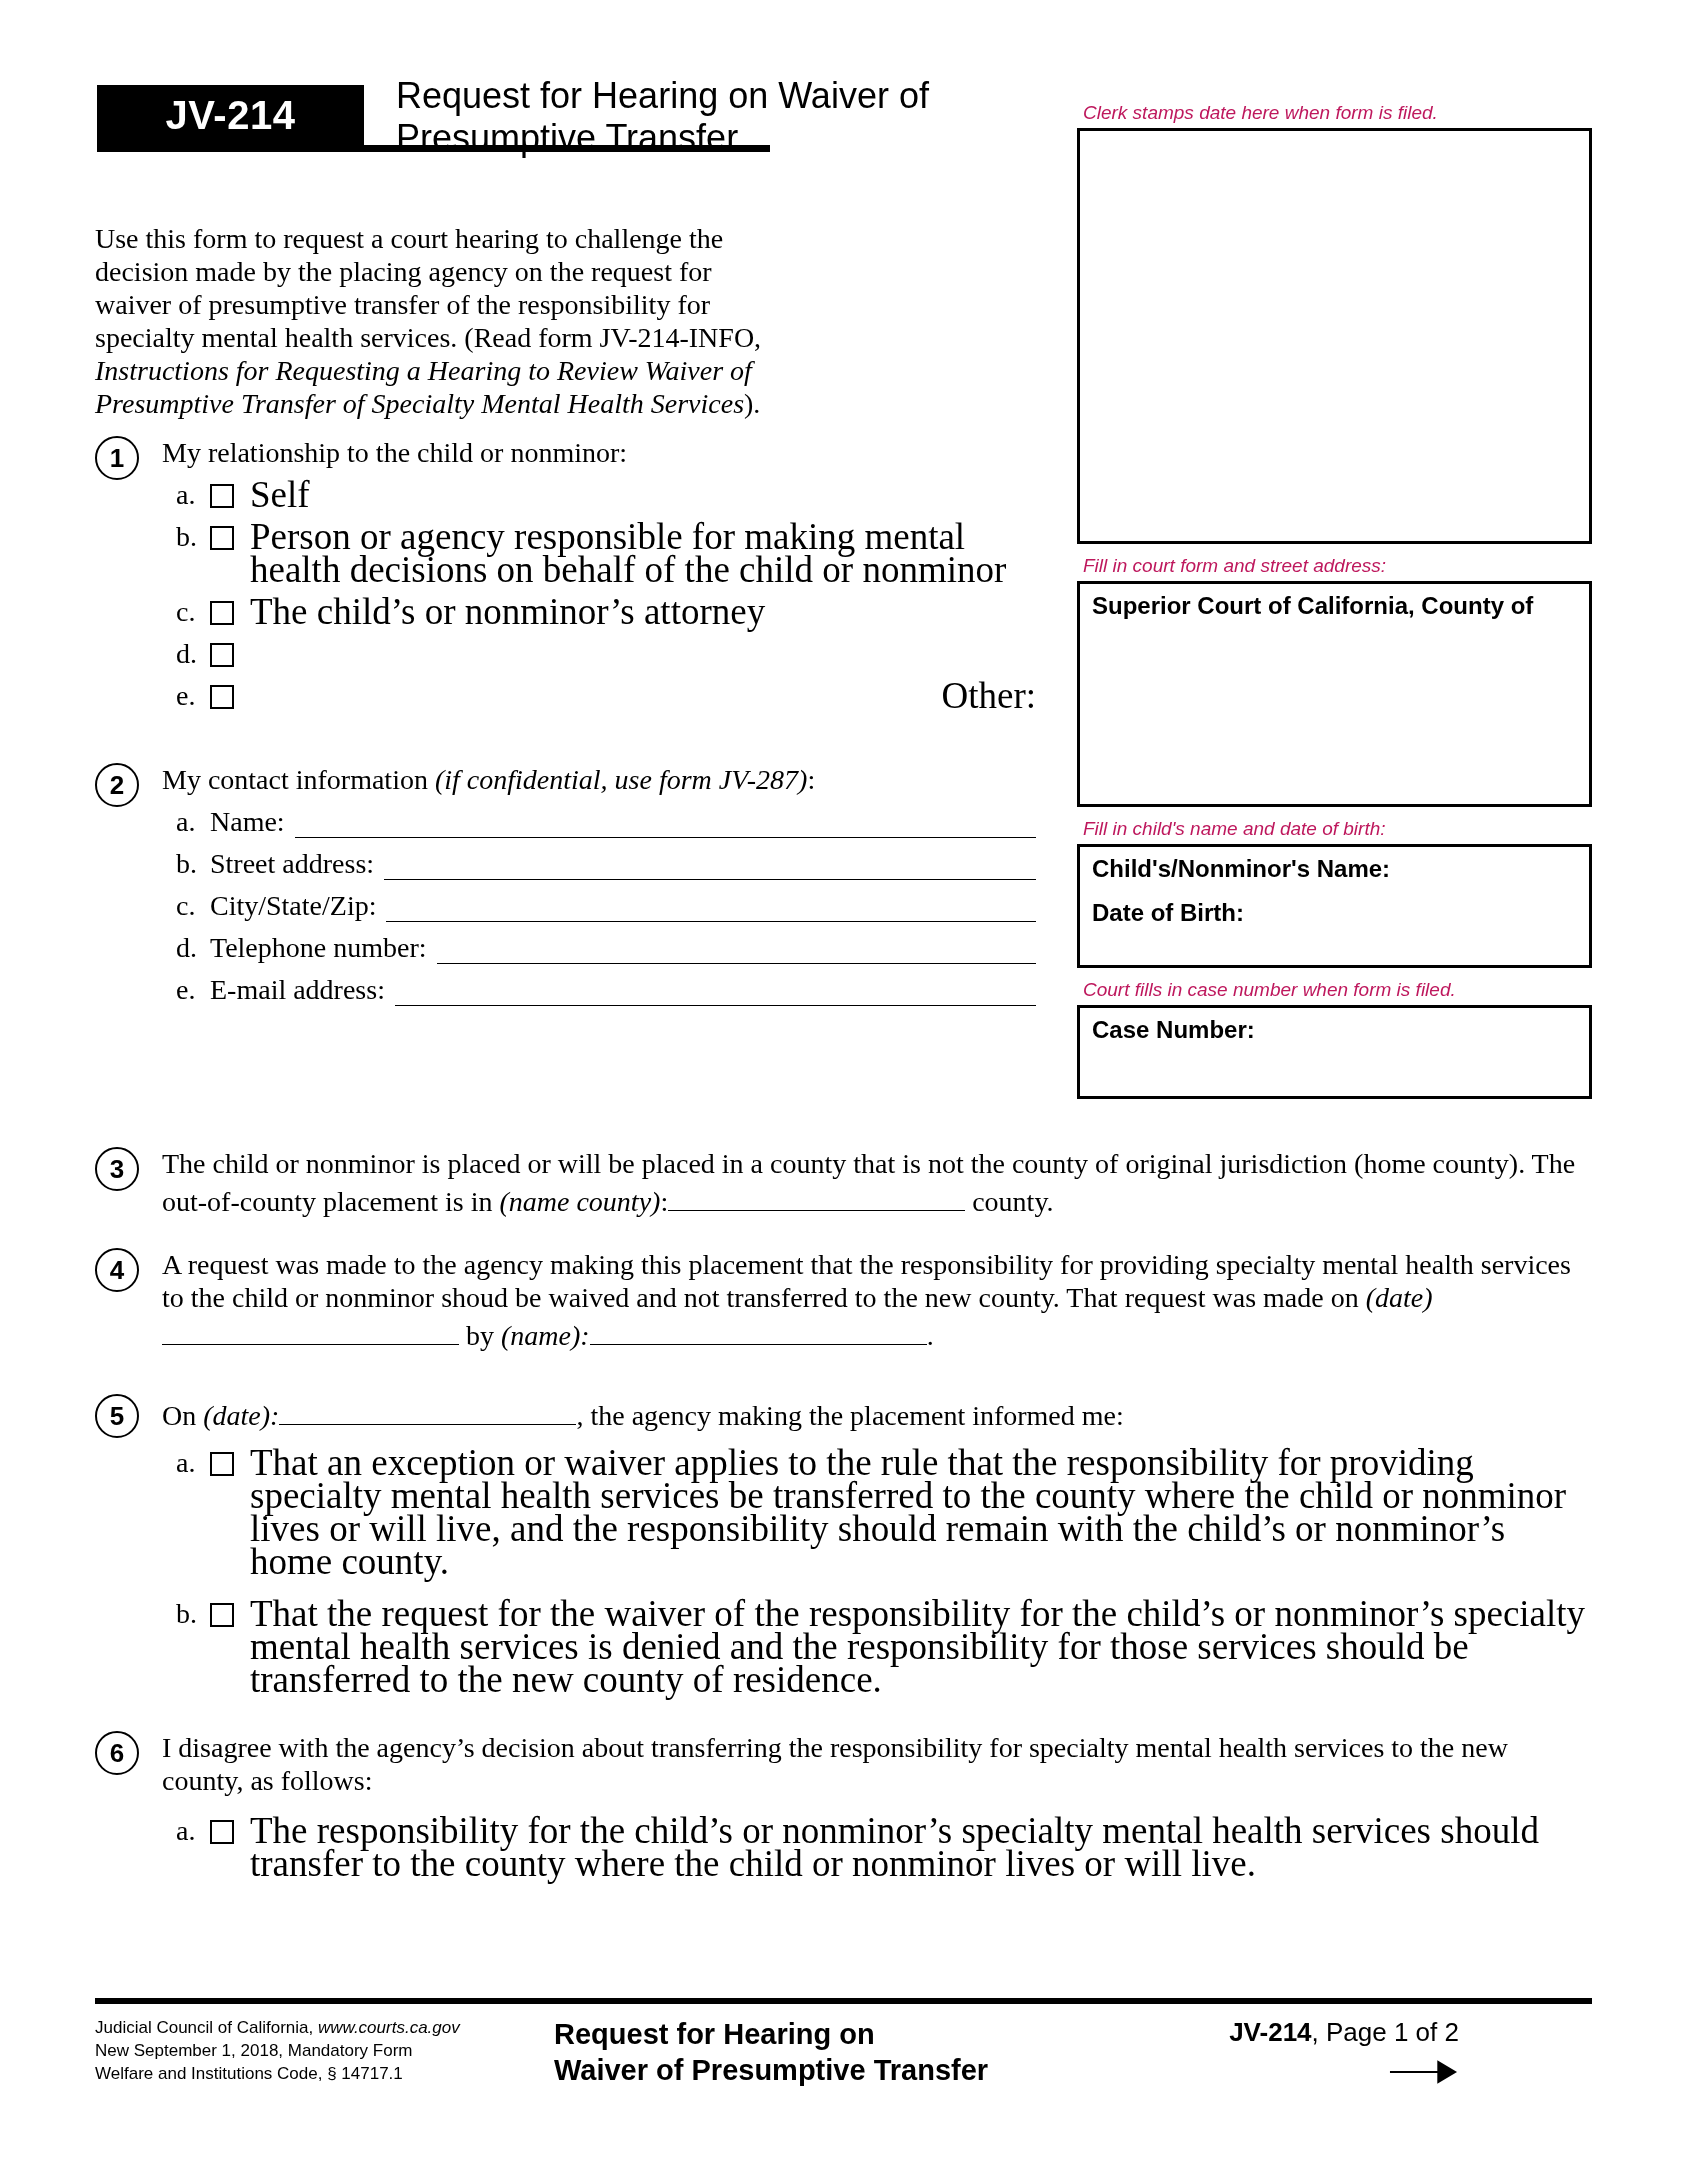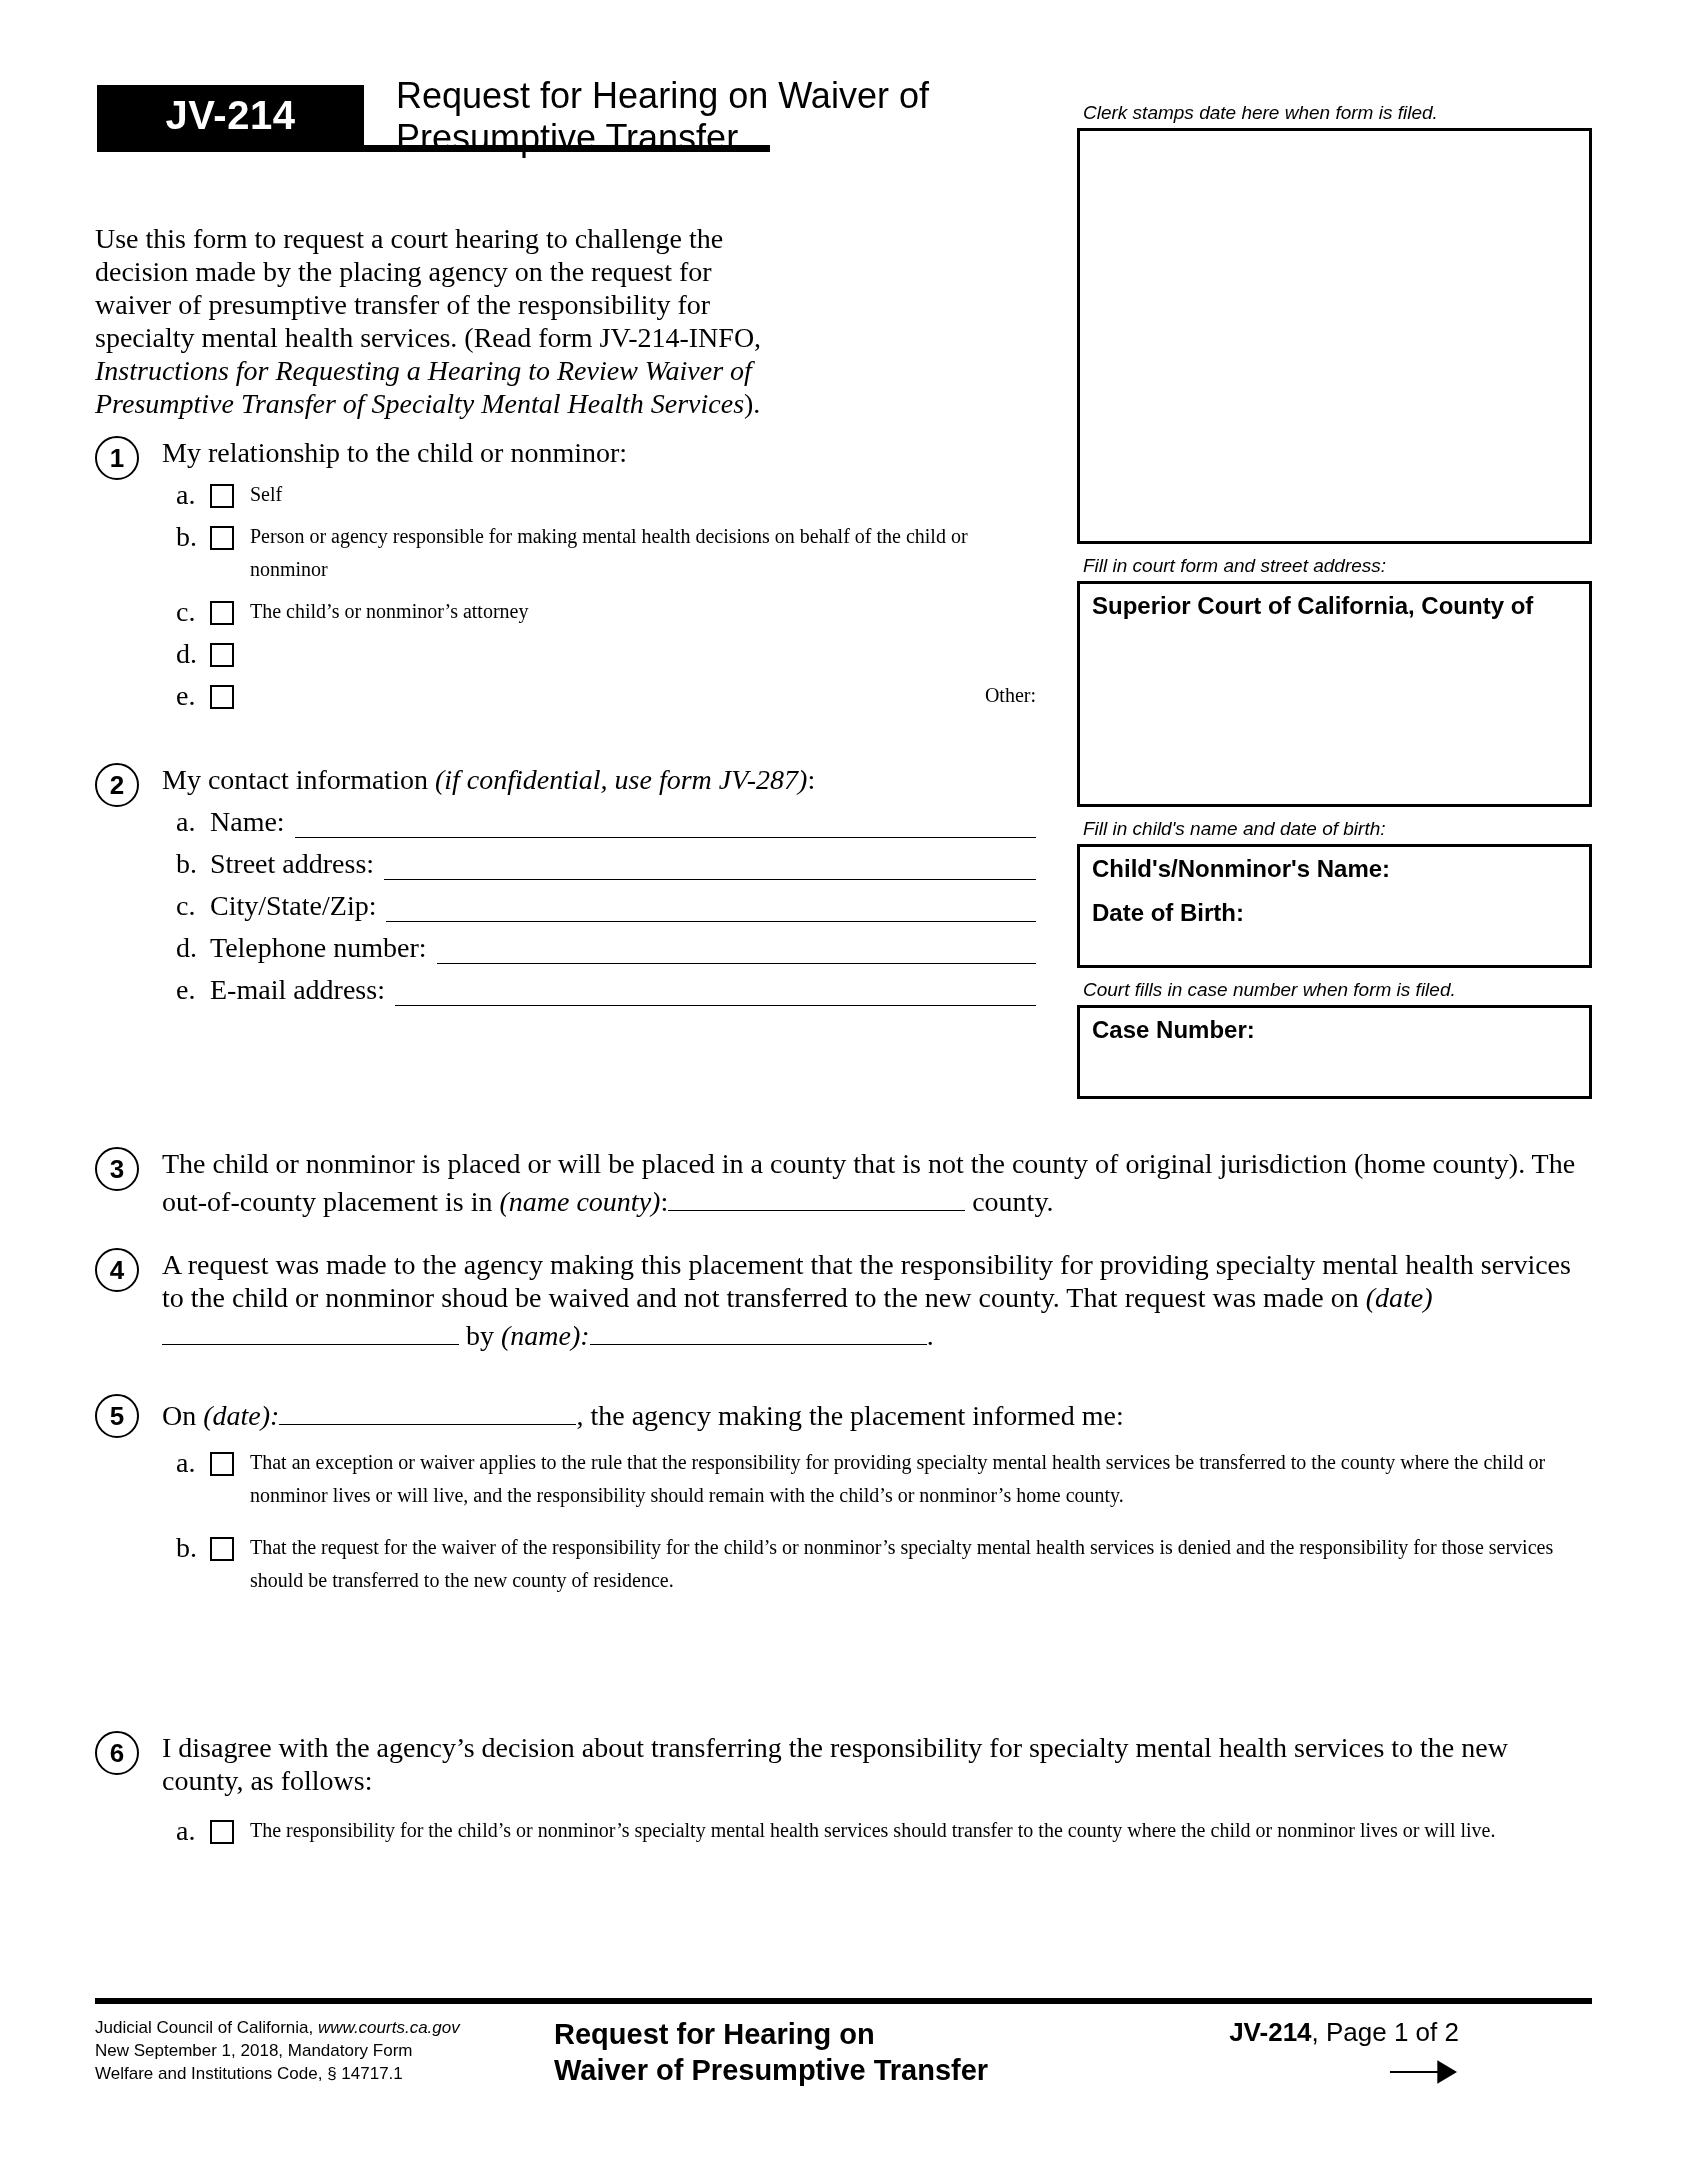--- a/index.html
+++ b/index.html
@@ -84,21 +84,21 @@
     left: 1077px;
     top: 95px;
     width: 515px;
   }
   .cap {
     font-family: "Liberation Sans", sans-serif;
     font-style: italic;
     font-size: 19px;
     line-height: 23px;
     margin: 0 0 4px 6px;
-    color: #000000;
+    color: #be185d;
   }
   .box {
     border: 3px solid #000;
     background: #fff;
     position: relative;
   }
   .box-label {
     font-family: "Liberation Sans", sans-serif;
     font-weight: bold;
     font-size: 24px;
@@ -153,21 +153,21 @@
   }
   .cbox {
     flex: 0 0 24px;
     width: 24px;
     height: 24px;
     border: 2px solid #000;
     background: #fff;
     margin-top: 6px;
     margin-right: 16px;
   }
-  .rowtext { flex: 1; font-size: 20px; line-height: 33px; }
+  .rowtext { flex: 1; font-size: 37px; line-height: 33px; }
 
   .fieldline {
     display: inline-block;
     border-bottom: 1.6px solid #000;
     vertical-align: baseline;
     height: 1.1em;
   }
 
   
   .frow {

